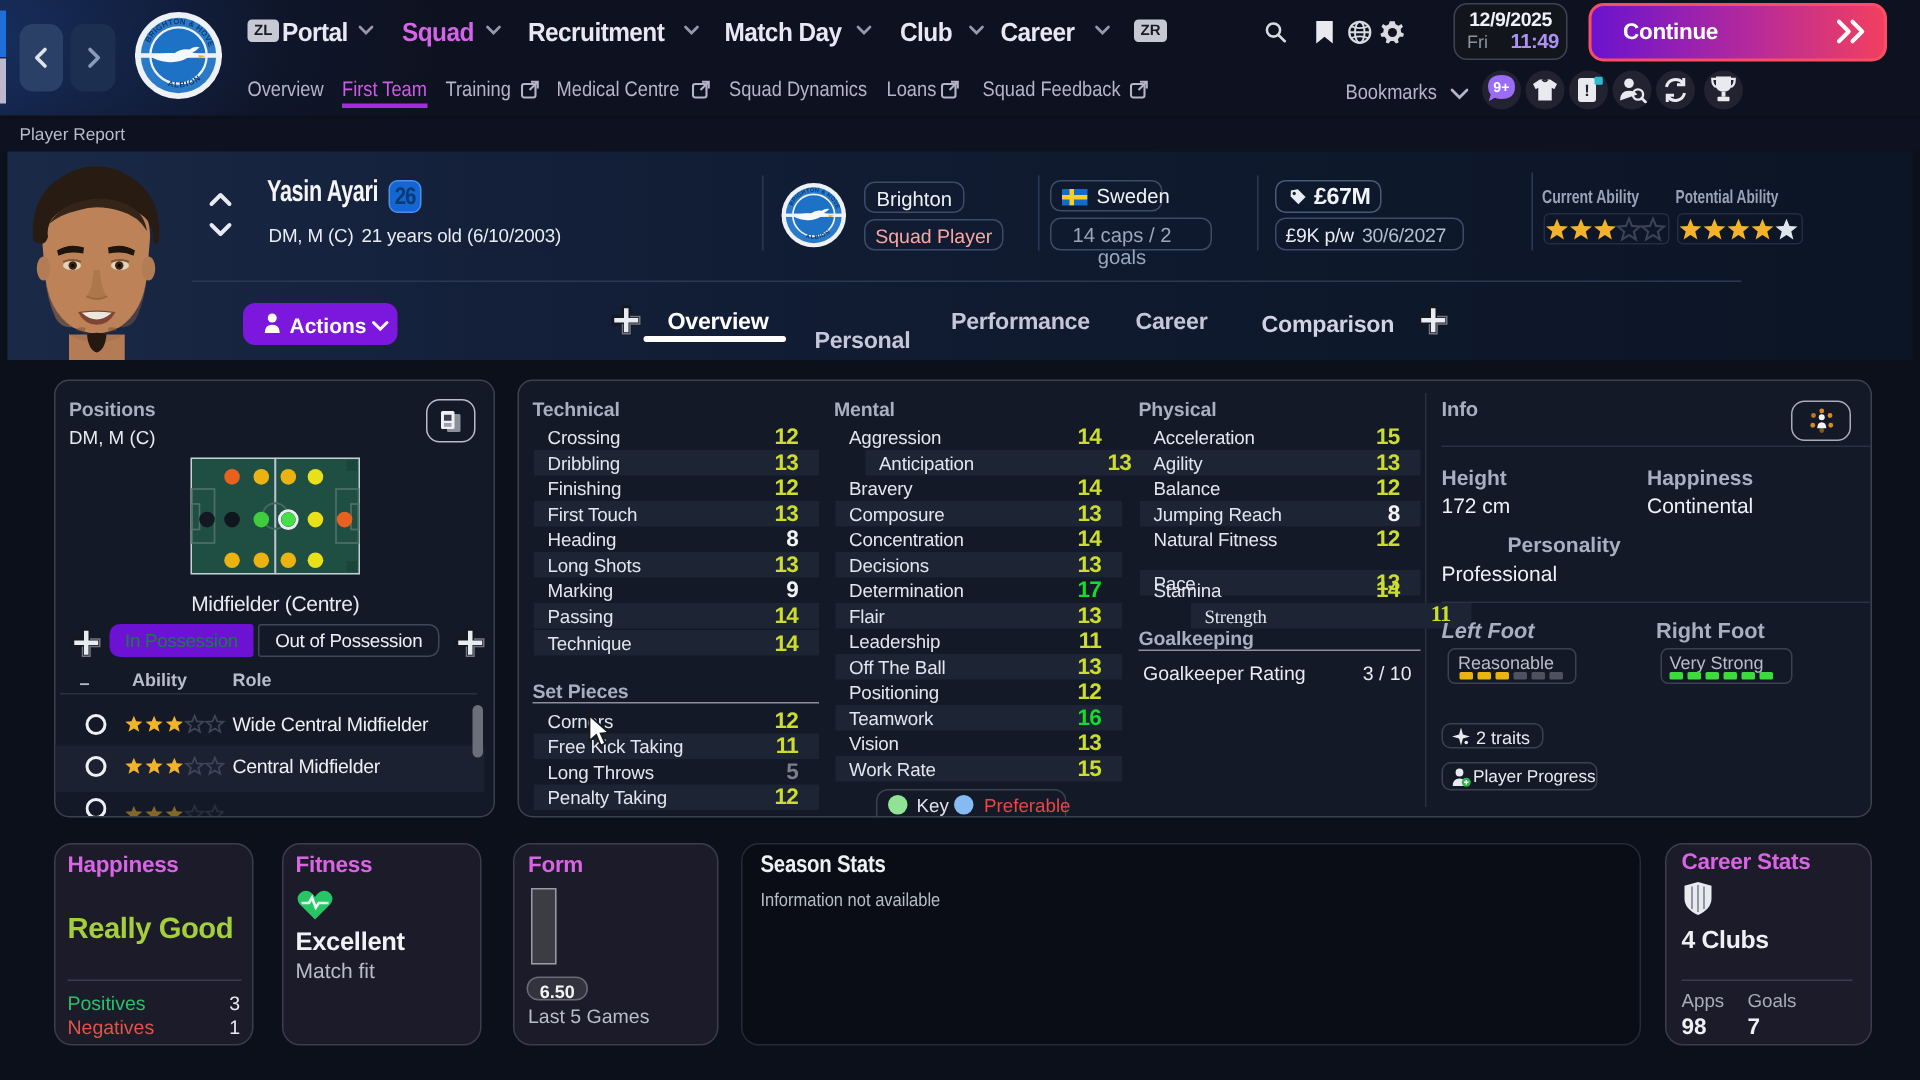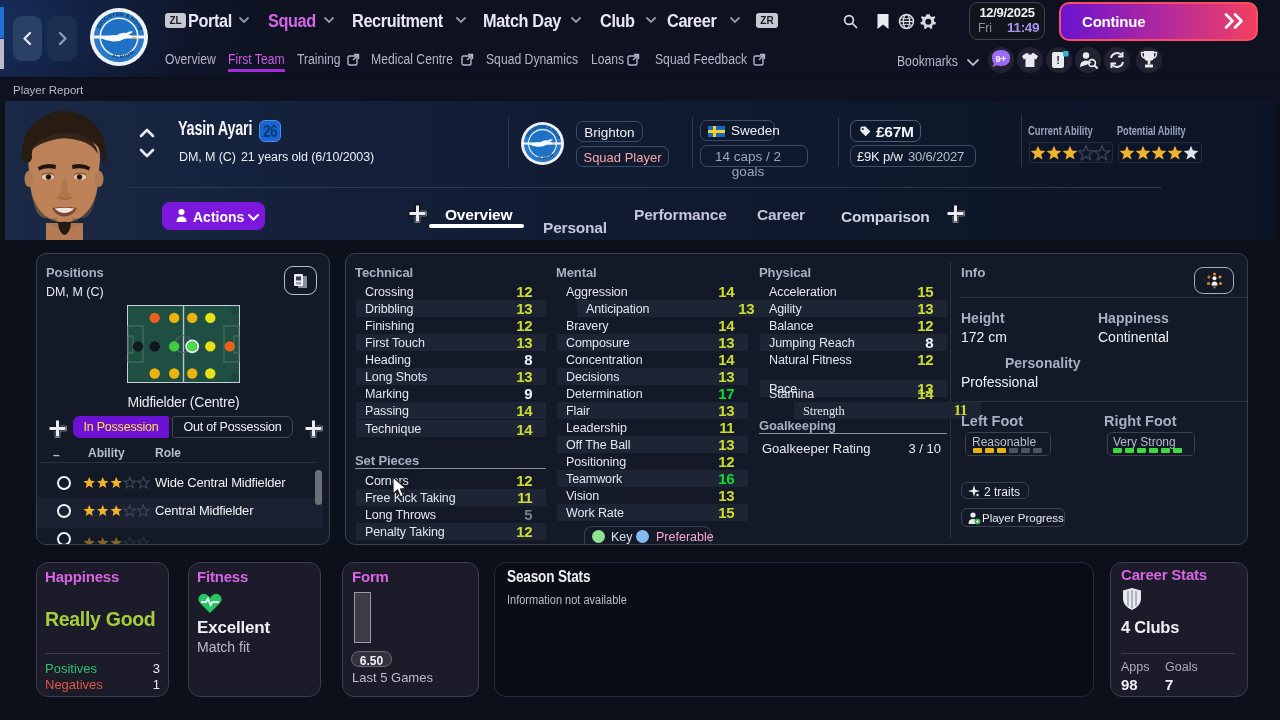--- a/index.html
+++ b/index.html
@@ -388,21 +388,21 @@
   <div class="abs" style="left:96px;top:394px;width:175px;text-align:center;font-size:14px;color:#e8eaf0;letter-spacing:-0.2px;">Midfielder (Centre)</div>
   <div class="abs" style="left:47px;top:418px;"><svg width="21" height="21" viewBox="0 0 21 21">
 <path d="M8 1.5 L13 1.5 L13 8 L19.5 8 L19.5 13 L13 13 L13 19.5 L8 19.5 L8 13 L1.5 13 L1.5 8 L8 8 Z" fill="#e8ecf2" stroke="#14181f" stroke-width="2"></path>
 <path d="M8 13 L8 19.5 L13 19.5 L13 13 L19.5 13 L19.5 8 L13 8" fill="none" stroke="#8a909c" stroke-width="1" opacity=".8"></path>
 </svg></div>
   <div class="abs" style="left:303px;top:418px;"><svg width="21" height="21" viewBox="0 0 21 21">
 <path d="M8 1.5 L13 1.5 L13 8 L19.5 8 L19.5 13 L13 13 L13 19.5 L8 19.5 L8 13 L1.5 13 L1.5 8 L8 8 Z" fill="#e8ecf2" stroke="#14181f" stroke-width="2"></path>
 <path d="M8 13 L8 19.5 L13 19.5 L13 13 L19.5 13 L19.5 8 L13 8" fill="none" stroke="#8a909c" stroke-width="1" opacity=".8"></path>
 </svg></div>
   <div class="abs" style="left:73px;top:416px;width:96px;height:22px;border-radius:7px 2px 2px 7px;background:#6d11d4;"></div>
-  <div class="abs" style="left:73px;top:420px;width:96px;text-align:center;font-size:12.5px;color:#fde047;letter-spacing:-0.2px;">In Possession</div>
+  <div class="abs" style="left:73px;top:420px;width:96px;text-align:center;font-size:12.5px;color:#15803d;letter-spacing:-0.2px;">In Possession</div>
   <div class="abs" style="left:172px;top:416px;width:121px;height:22px;border-radius:2px 7px 7px 2px;border:1px solid #3f4759;"></div>
   <div class="abs" style="left:172px;top:420px;width:121px;text-align:center;font-size:12.5px;color:#eef0f5;letter-spacing:-0.2px;">Out of Possession</div>
   <div class="abs" style="left:53px;top:448px;font-size:12px;color:#b8bdcc;font-weight:bold;">–</div>
 <div class="abs b" style="left:88px;top:446px;font-size:12px;color:#b8bdcc;">Ability</div>
 <div class="abs b" style="left:155px;top:446px;font-size:12px;color:#b8bdcc;">Role</div>
 <div class="abs" style="left:40px;top:462px;width:278px;height:1px;background:#2a3040;"></div>
 <div class="abs" style="left:37px;top:497px;width:286px;height:31px;background:#1b2130;"></div>
 <div class="abs" style="left:57px;top:476px;width:14px;height:14px;border:2px solid #eef0f5;border-radius:50%;"></div>
 <svg class="abs" style="left:83px;top:476px;" width="70" height="15" viewBox="0 0 70 15">
       <g transform="translate(0.0,0.5)scale(0.78)">
@@ -615,21 +615,21 @@
       <span class="val v-ok">11</span>
     </div>
 <div class="abs attr-h" style="left:759px;top:418px;">Goalkeeping</div>
 <div class="abs" style="left:759px;top:433px;width:188px;height:1px;background:#8a8f9a;"></div>
 <div class="abs" style="left:762px;top:441px;font-size:13px;color:#e8eaf0;">Goalkeeper Rating</div>
 <div class="abs" style="left:900px;top:441px;width:41px;text-align:right;font-size:13px;color:#e8eaf0;">3 / 10</div>
 <div class="abs" style="left:584px;top:526px;width:127px;height:19px;border:1px solid #3a4150;border-radius:8px 8px 0 0;border-bottom:none;"></div>
 <div class="abs" style="left:592px;top:530px;width:13px;height:13px;border-radius:50%;background:#8fe392;"></div>
 <div class="abs" style="left:611px;top:530px;font-size:12.5px;color:#dfe3ec;">Key</div>
 <div class="abs" style="left:636px;top:530px;width:13px;height:13px;border-radius:50%;background:#85bbf2;"></div>
-<div class="abs" style="left:656px;top:530px;font-size:12.5px;color:#f9a8d4;">Preferable</div>
+<div class="abs" style="left:656px;top:530px;font-size:12.5px;color:#ef4444;">Preferable</div>
 
 <div class="abs attr-h" style="left:961px;top:265px;font-size:13.5px;">Info</div>
 <div class="abs" style="left:1194px;top:267px;width:40px;height:27px;border:1.5px solid #a8adb8;border-radius:9px;"></div>
 <svg class="abs" style="left:1205px;top:271px;" width="19" height="19">
  <circle cx="9.5" cy="3" r="1.6" fill="#d88a20"></circle>
       <circle cx="15" cy="6" r="1.6" fill="#d88a20"></circle>
  <circle cx="15.5" cy="12.5" r="1.6" fill="#d88a20"></circle>
       <circle cx="9.5" cy="16" r="1.6" fill="#7a5a20"></circle>
  <circle cx="3.5" cy="12.5" r="1.6" fill="#d88a20"></circle>
       <circle cx="4" cy="6" r="1.6" fill="#b87a20"></circle>
@@ -637,21 +637,21 @@
       <path d="M6.5 14.5 Q6.5 10.5 9.5 10.5 Q12.5 10.5 12.5 14.5 Z" fill="#f2f4f8"></path>
 </svg>
 <div class="abs" style="left:961px;top:297px;width:286px;height:1px;background:#2a3142;"></div>
 <div class="abs ibold" style="left:961px;top:310px;">Height</div>
 <div class="abs ival" style="left:961px;top:329px;">172 cm</div>
 <div class="abs ibold" style="left:1098px;top:310px;">Happiness</div>
 <div class="abs ival" style="left:1098px;top:329px;">Continental</div>
 <div class="abs ibold" style="left:961px;top:355px;margin-left:44px;">Personality</div>
 <div class="abs ival" style="left:961px;top:374px;">Professional</div>
 <div class="abs" style="left:961px;top:401px;width:286px;height:1px;background:#2a3142;"></div>
-<div class="abs ibold" style="left:961px;top:413px;font-size:14.5px;">Left Foot</div>
+<div class="abs ibold" style="left:961px;top:413px;font-size:14.5px;font-style:italic;">Left Foot</div>
 <div class="abs ibold" style="left:1104px;top:413px;font-size:14.5px;">Right Foot</div>
 <div class="abs" style="left:965px;top:432px;width:86px;height:24px;border:1px solid #3a4150;border-radius:5px;"></div>
 <div class="abs" style="left:972px;top:435px;font-size:12px;color:#b8bdc8;">Reasonable</div>
 <div class="abs" style="left:973px;top:448px;width:9px;height:5px;border-radius:1px;background:#eab311;"></div>
     <div class="abs" style="left:985px;top:448px;width:9px;height:5px;border-radius:1px;background:#eab311;"></div>
     <div class="abs" style="left:997px;top:448px;width:9px;height:5px;border-radius:1px;background:#eab311;"></div>
     <div class="abs" style="left:1009px;top:448px;width:9px;height:5px;border-radius:1px;background:#4d525e;"></div>
     <div class="abs" style="left:1021px;top:448px;width:9px;height:5px;border-radius:1px;background:#4d525e;"></div>
     <div class="abs" style="left:1033px;top:448px;width:9px;height:5px;border-radius:1px;background:#4d525e;"></div>
 <div class="abs" style="left:1107px;top:432px;width:88px;height:24px;border:1px solid #3a4150;border-radius:5px;"></div>

